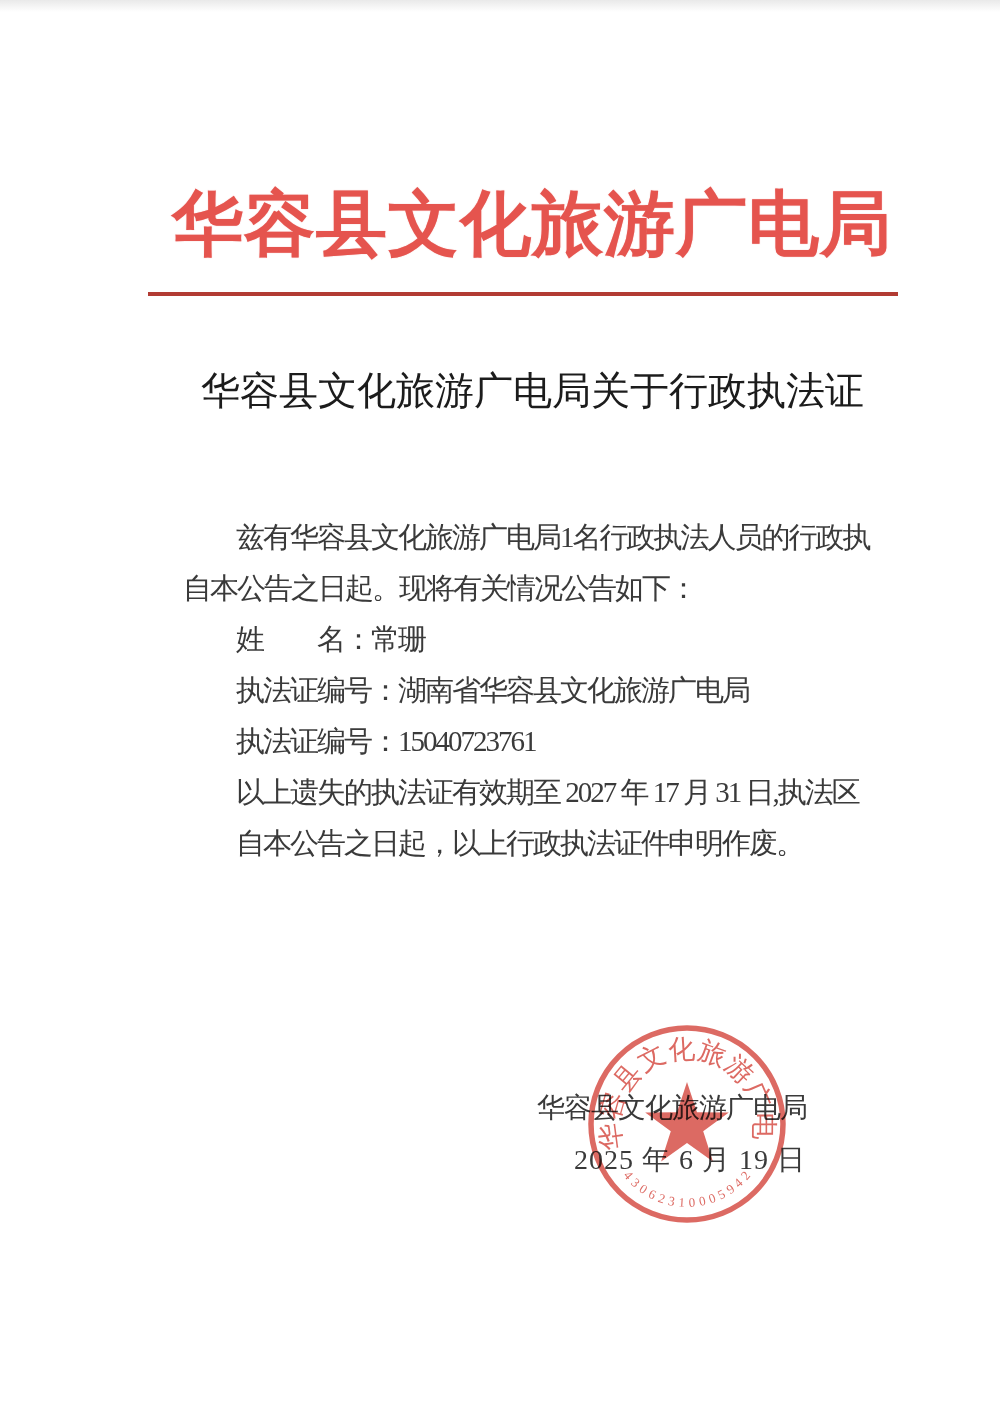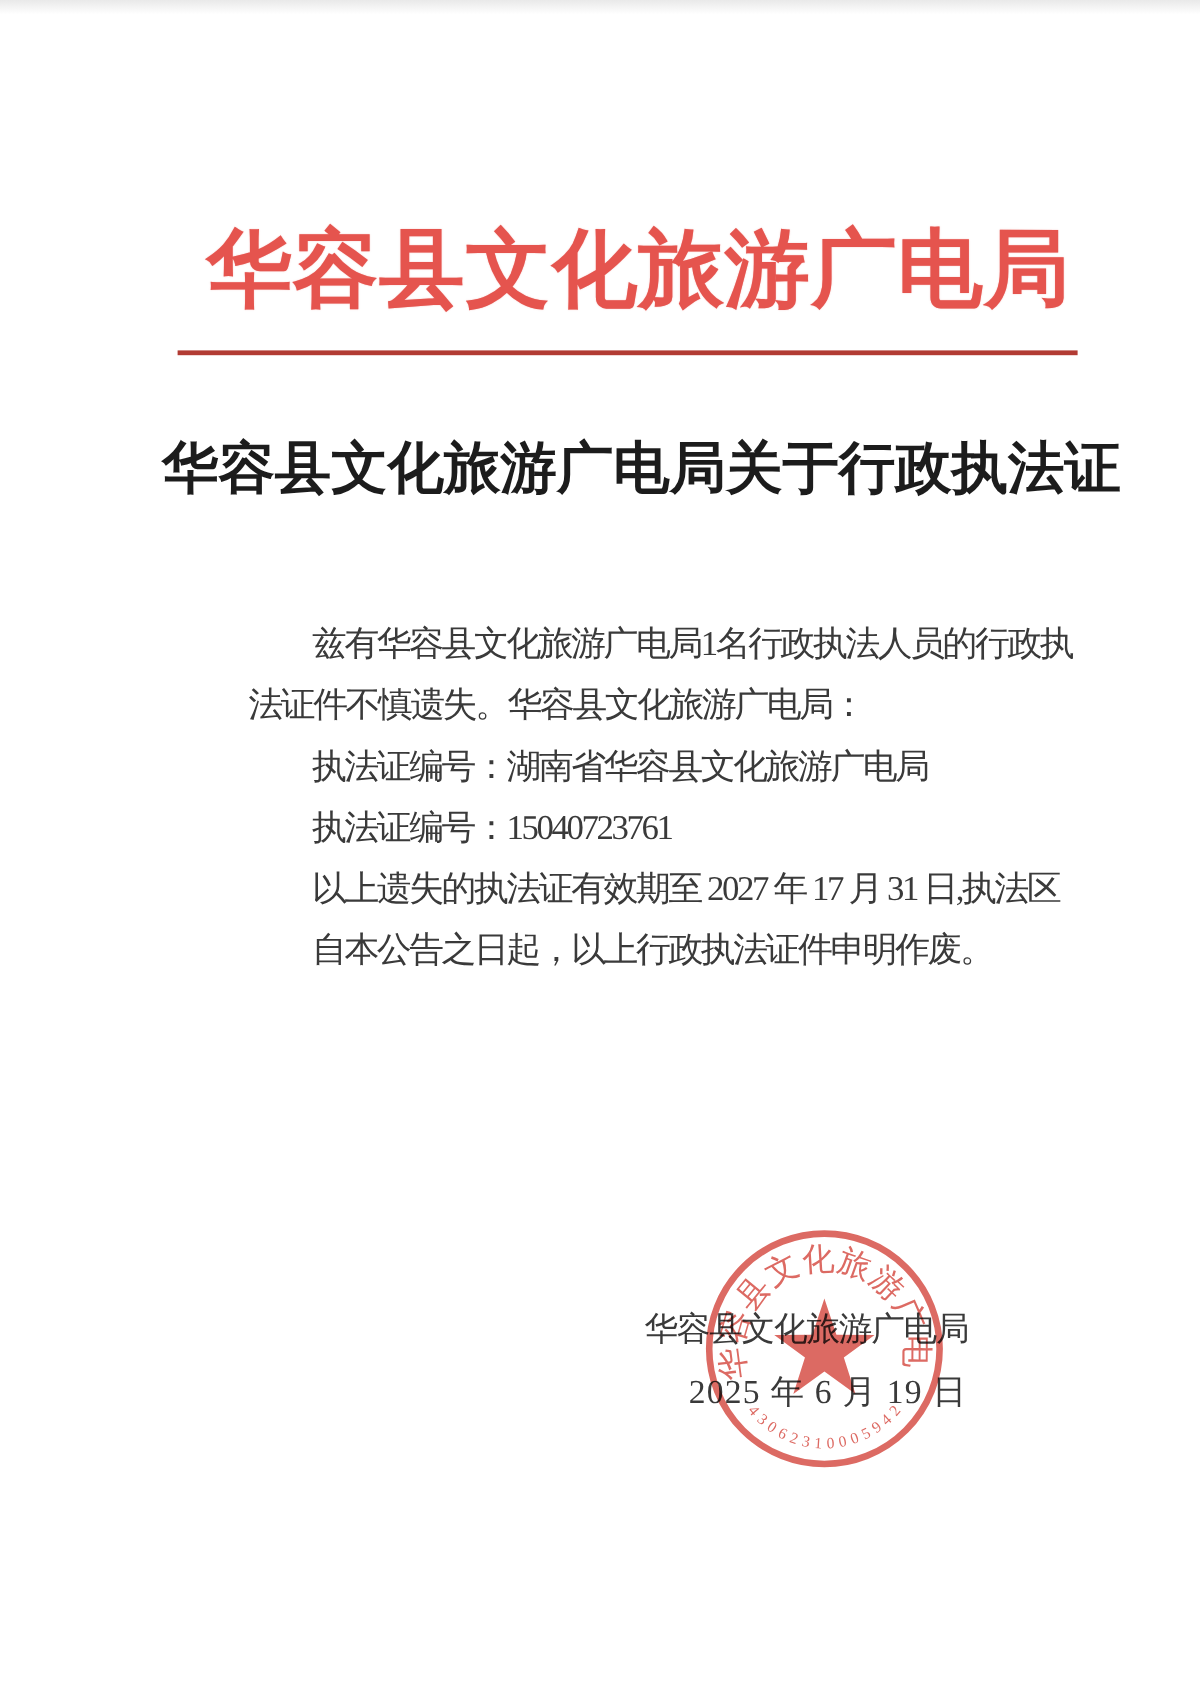--- a/index.html
+++ b/index.html
@@ -34,35 +34,34 @@
     position: absolute;
     top: 292px; left: 148px; width: 750px; height: 4px;
     background: #b23b33;
   }
   
   .doc-title {
     position: absolute;
     top: 352px; left: 135px; width: 795px;
     text-align: center;
     color: #1c1c1c;
-    font-weight: bold;
-    font-size: 47px;
+    font-weight: normal;
+    font-size: 39px;
     line-height: 78px;
     letter-spacing: 0px;
     white-space: nowrap;
   }
   
   .body-block {
     position: absolute;
     top: 512px; left: 183px; width: 720px;
     color: #3a3a3a;
     font-size: 29px;
     line-height: 51px;
     letter-spacing: -2px;
-    margin-left: 24px;
   }
   .body-line { white-space: pre; }
   .body-line.indent { text-indent: 53px; }
   
   .signature-org {
     position: absolute;
     top: 1089px; left: 537px;
     color: #3a3a3a; font-size: 28px; letter-spacing: -1px;
     white-space: pre;
   }
@@ -95,21 +94,22 @@
   <div class="letterhead">华容县文化旅游广电局</div>
 
   <div class="red-rule"></div>
 
   <div class="doc-title">
     <div>华容县文化旅游广电局关于行政执法证</div>
   </div>
 
   <div class="body-block">
     <div class="body-line indent">兹有华容县文化旅游广电局1名行政执法人员的行政执</div>
-    <div class="body-line">法证件不慎遗失。华容县文化旅游广电局：</div>
+    <div class="body-line">自本公告之日起。现将有关情况公告如下：</div>
+    <div class="body-line indent">姓　　名：常珊</div>
     <div class="body-line indent">执法证编号：湖南省华容县文化旅游广电局</div>
     <div class="body-line indent">执法证编号：15040723761</div>
     <div class="body-line indent">以上遗失的执法证有效期至 2027 年 17 月 31 日,执法区</div>
     <div class="body-line indent">自本公告之日起，以上行政执法证件申明作废。</div>
   </div>
 
   <div class="signature-org">华容县文化旅游广电局</div>
 
   <div class="signature-date">2025 年 6 月 19 日</div>
 

